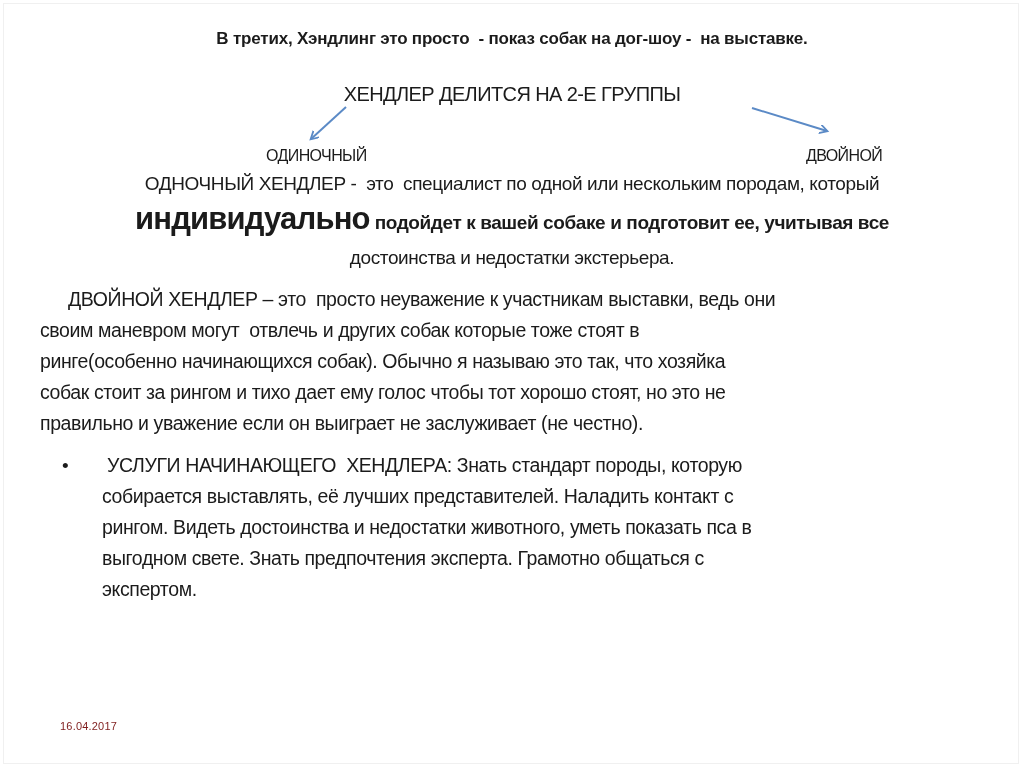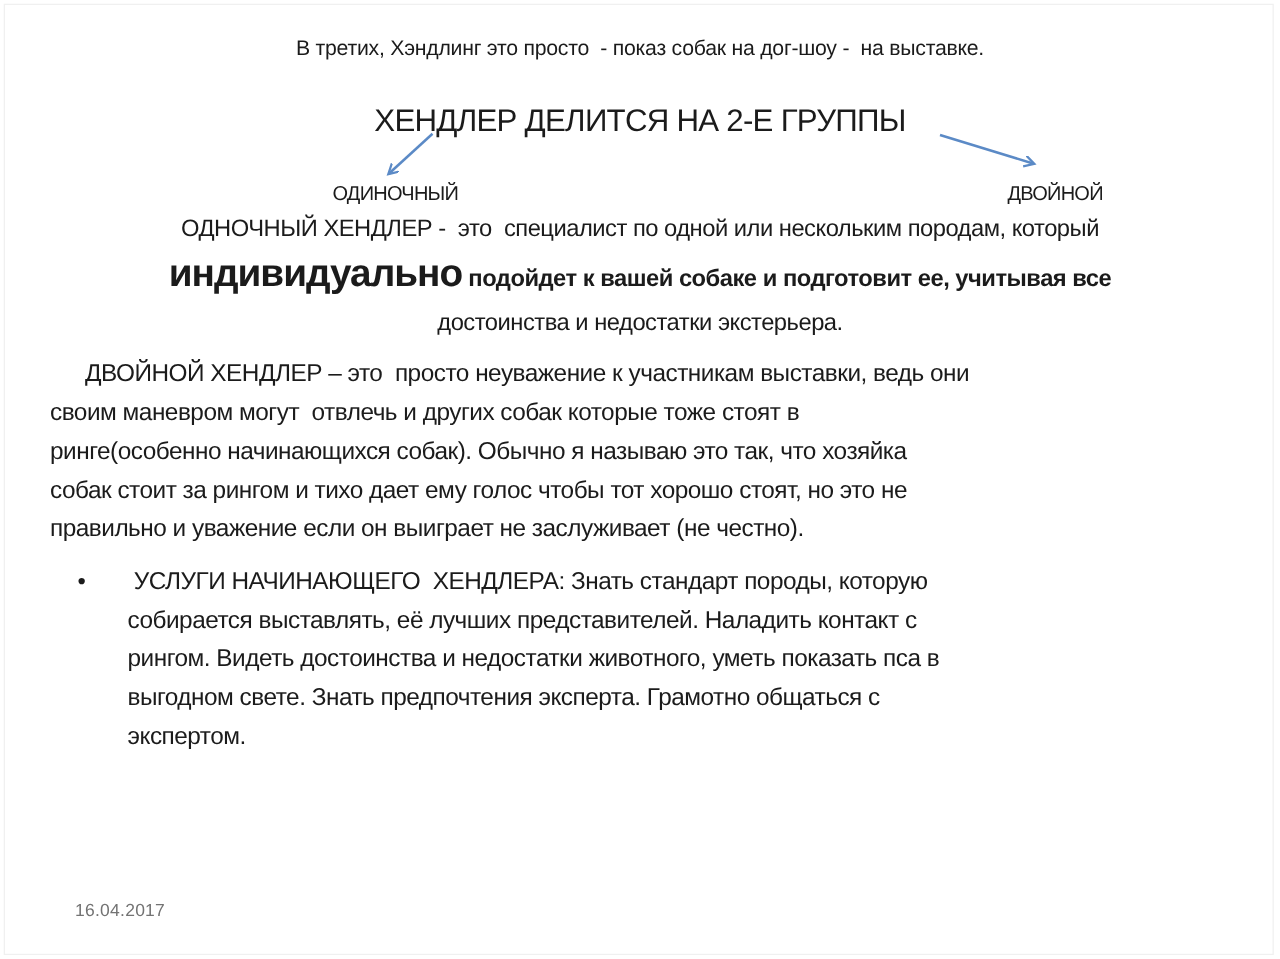--- a/index.html
+++ b/index.html
@@ -17,29 +17,29 @@
     border: 1px solid #f0f0f0;
     pointer-events: none;
   }
   .pre { white-space: pre; }
 
   .top-title {
     position: absolute;
     top: 29px; left: 0; right: 0;
     text-align: center;
     font-size: 17px;
-    font-weight: normal;
+    font-weight: bold;
     letter-spacing: -0.2px;
     white-space: pre;
   }
   .heading {
     position: absolute;
     top: 83px; left: 0; right: 0;
     text-align: center;
-    font-size: 25px;
+    font-size: 20px;
     letter-spacing: -0.6px;
     white-space: pre;
   }
   .arrows-svg {
     position: absolute;
     left: 0; top: 0;
     width: 1024px; height: 200px;
     pointer-events: none;
   }
   .group-label {
@@ -80,22 +80,22 @@
   .bullet-marker {
     width: 40px;
     font-size: 19px;
     line-height: 31px;
   }
   .bullet-lines .pline { line-height: 31px; white-space: pre; }
 
   .footer-date {
     position: absolute;
     left: 60px; top: 720px;
-    font-size: 14px;
-    color: #737373;
+    font-size: 11px;
+    color: #7f1d1d;
     letter-spacing: 0.2px;
   }
 </style>
 </head>
 <body>
 
 <div>
   <div class="slide-frame"></div>
 
   <div class="top-title">В третих, Хэндлинг это просто  - показ собак на дог-шоу -  на выставке.</div>

